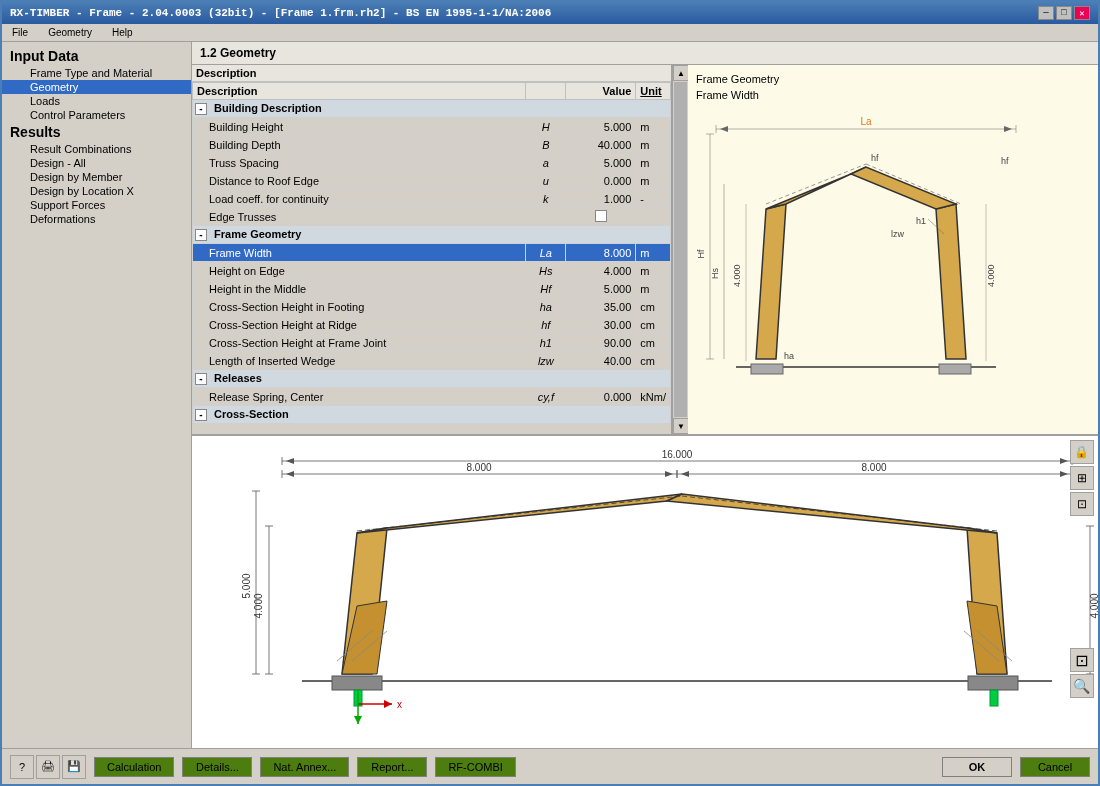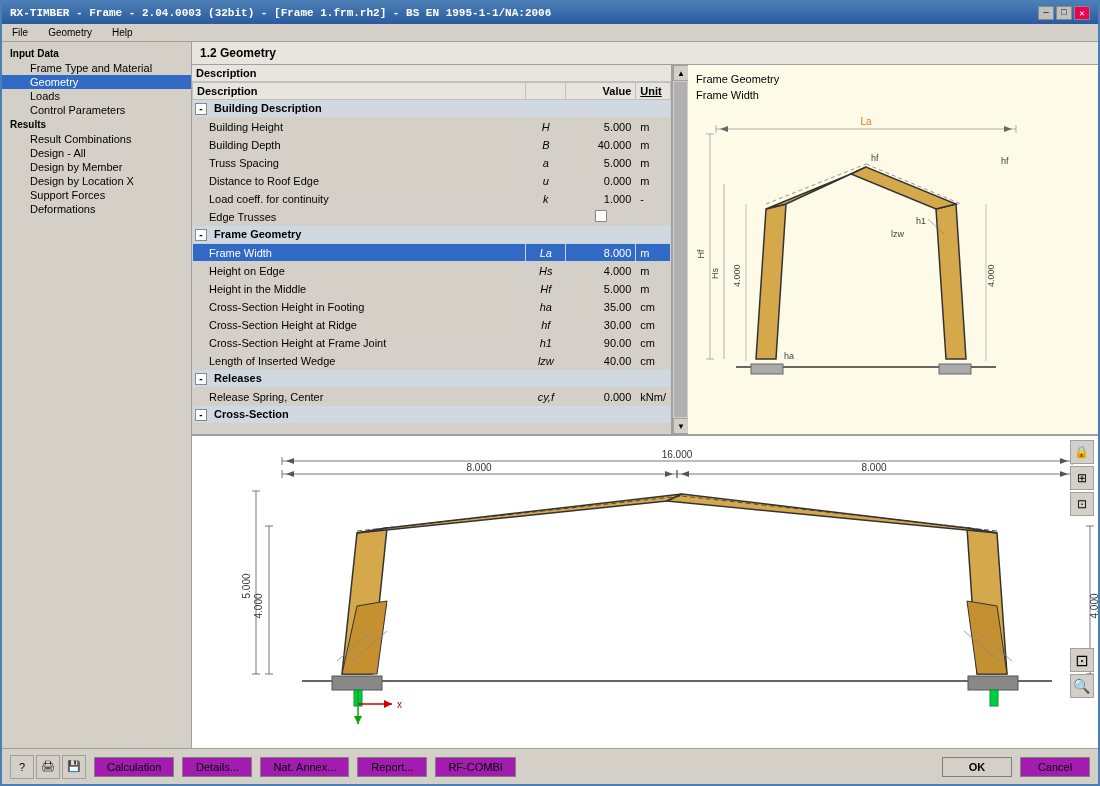--- a/index.html
+++ b/index.html
@@ -40,21 +40,21 @@
     .content-area {
       display: flex; flex: 1; overflow: hidden;
     }
     
     
     .sidebar {
       width: 190px; background: #d4d0c8; border-right: 1px solid #a0a0a0;
       padding: 4px 0; overflow-y: auto; flex-shrink: 0;
     }
     .sidebar-section-title {
-      padding: 2px 8px; font-weight: bold; font-size: 10px; color: #000;
+      padding: 2px 8px; font-weight: bold; font-size: 14px; color: #000;
     }
     .sidebar-item {
       padding: 1px 8px 1px 20px; font-size: 11px; cursor: pointer; color: #000;
       display: flex; align-items: center; gap: 4px;
     }
     .sidebar-item.selected { background: #316ac5; color: white; }
     .sidebar-item.sub { padding-left: 28px; text-align: center; }
     
     
     .right-content {
@@ -137,21 +137,21 @@
       background: #d4d0c8; border-top: 1px solid #a0a0a0;
       padding: 4px 8px; display: flex; align-items: center; gap: 8px; height: 36px;
     }
     .footer-icons { display: flex; gap: 2px; }
     .footer-icon {
       width: 24px; height: 24px; background: #d4d0c8; border: 1px solid #a0a0a0;
       display: flex; align-items: center; justify-content: center; cursor: pointer; font-size: 11px;
     }
     .footer-spacer { flex: 1; }
     .footer-btn {
-      padding: 3px 12px; background: #a21caf; border: 1px solid #808080;
+      padding: 3px 12px; background: #4d7c0f; border: 1px solid #808080;
       cursor: pointer; font-size: 11px; min-width: 70px;
     }
     .footer-btn.primary { background: #d4d0c8; }
   </style>
 </head>
 <body>
 
 <div style="width:1100px; height:786px; display:flex; flex-direction:column; border:2px solid #4a7eb5;">
 
   <div class="title-bar">

